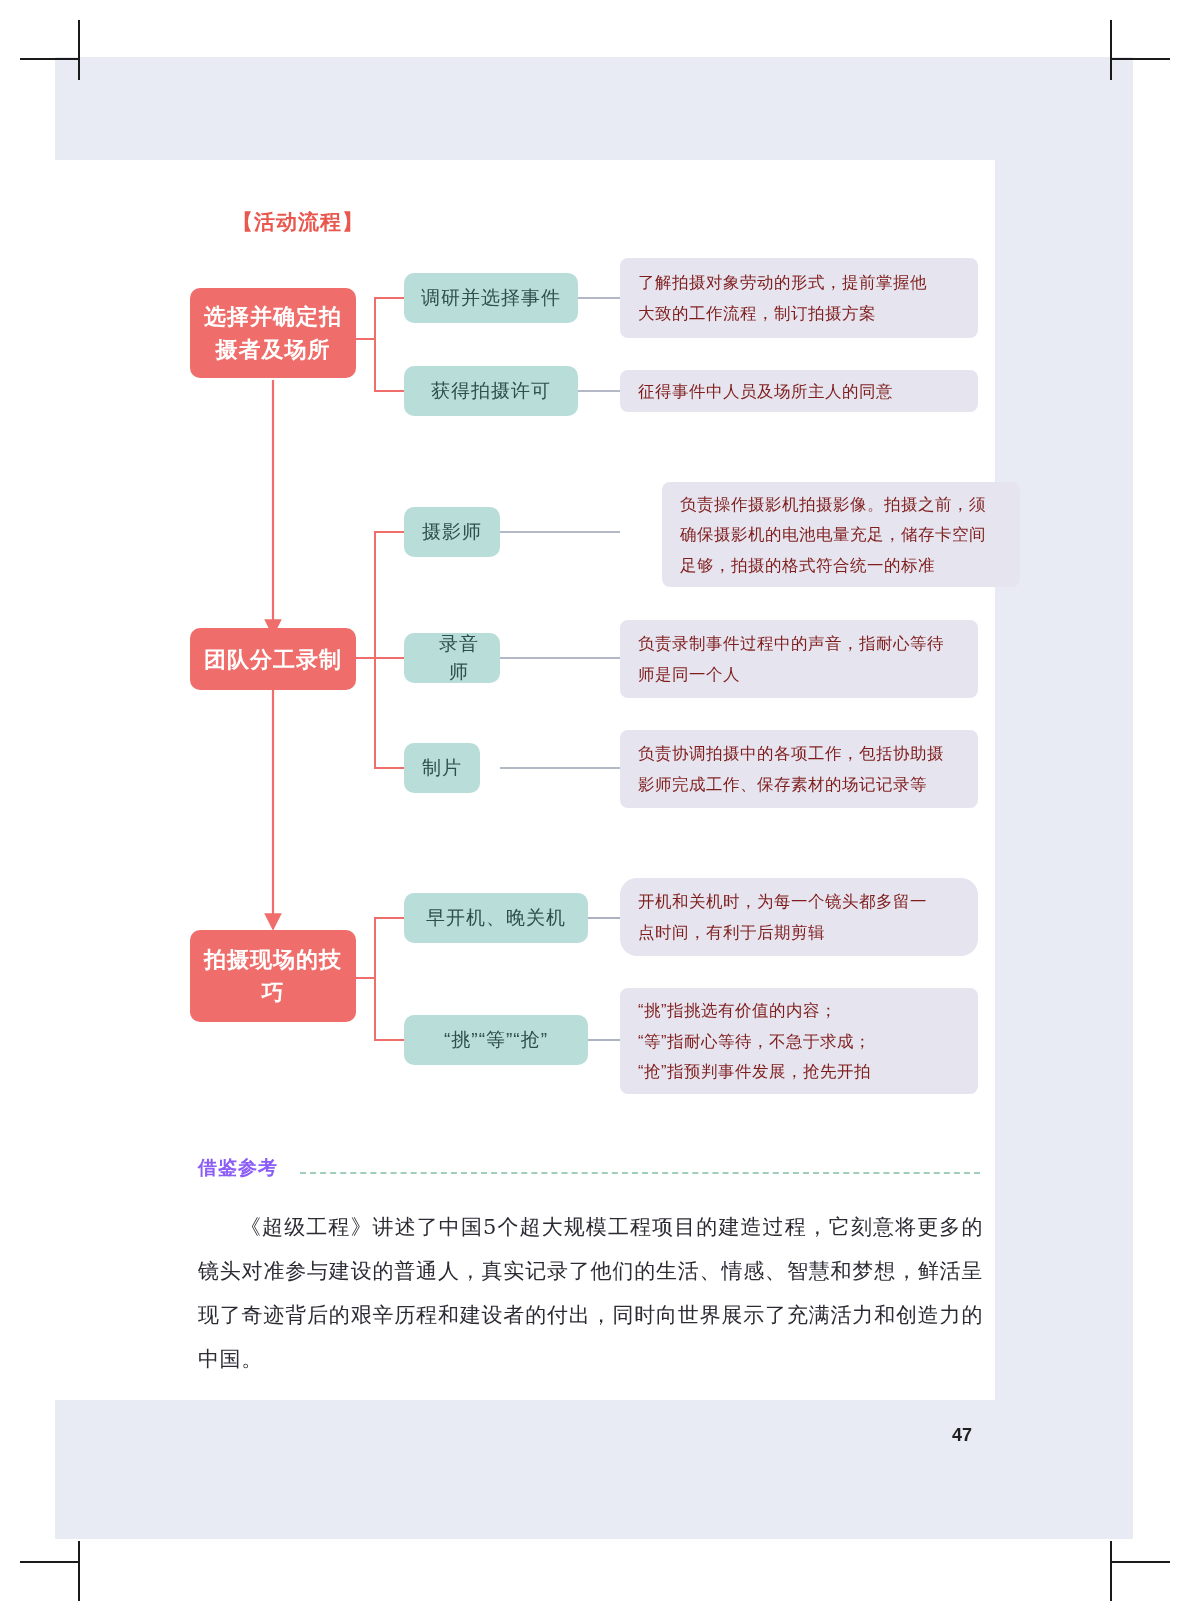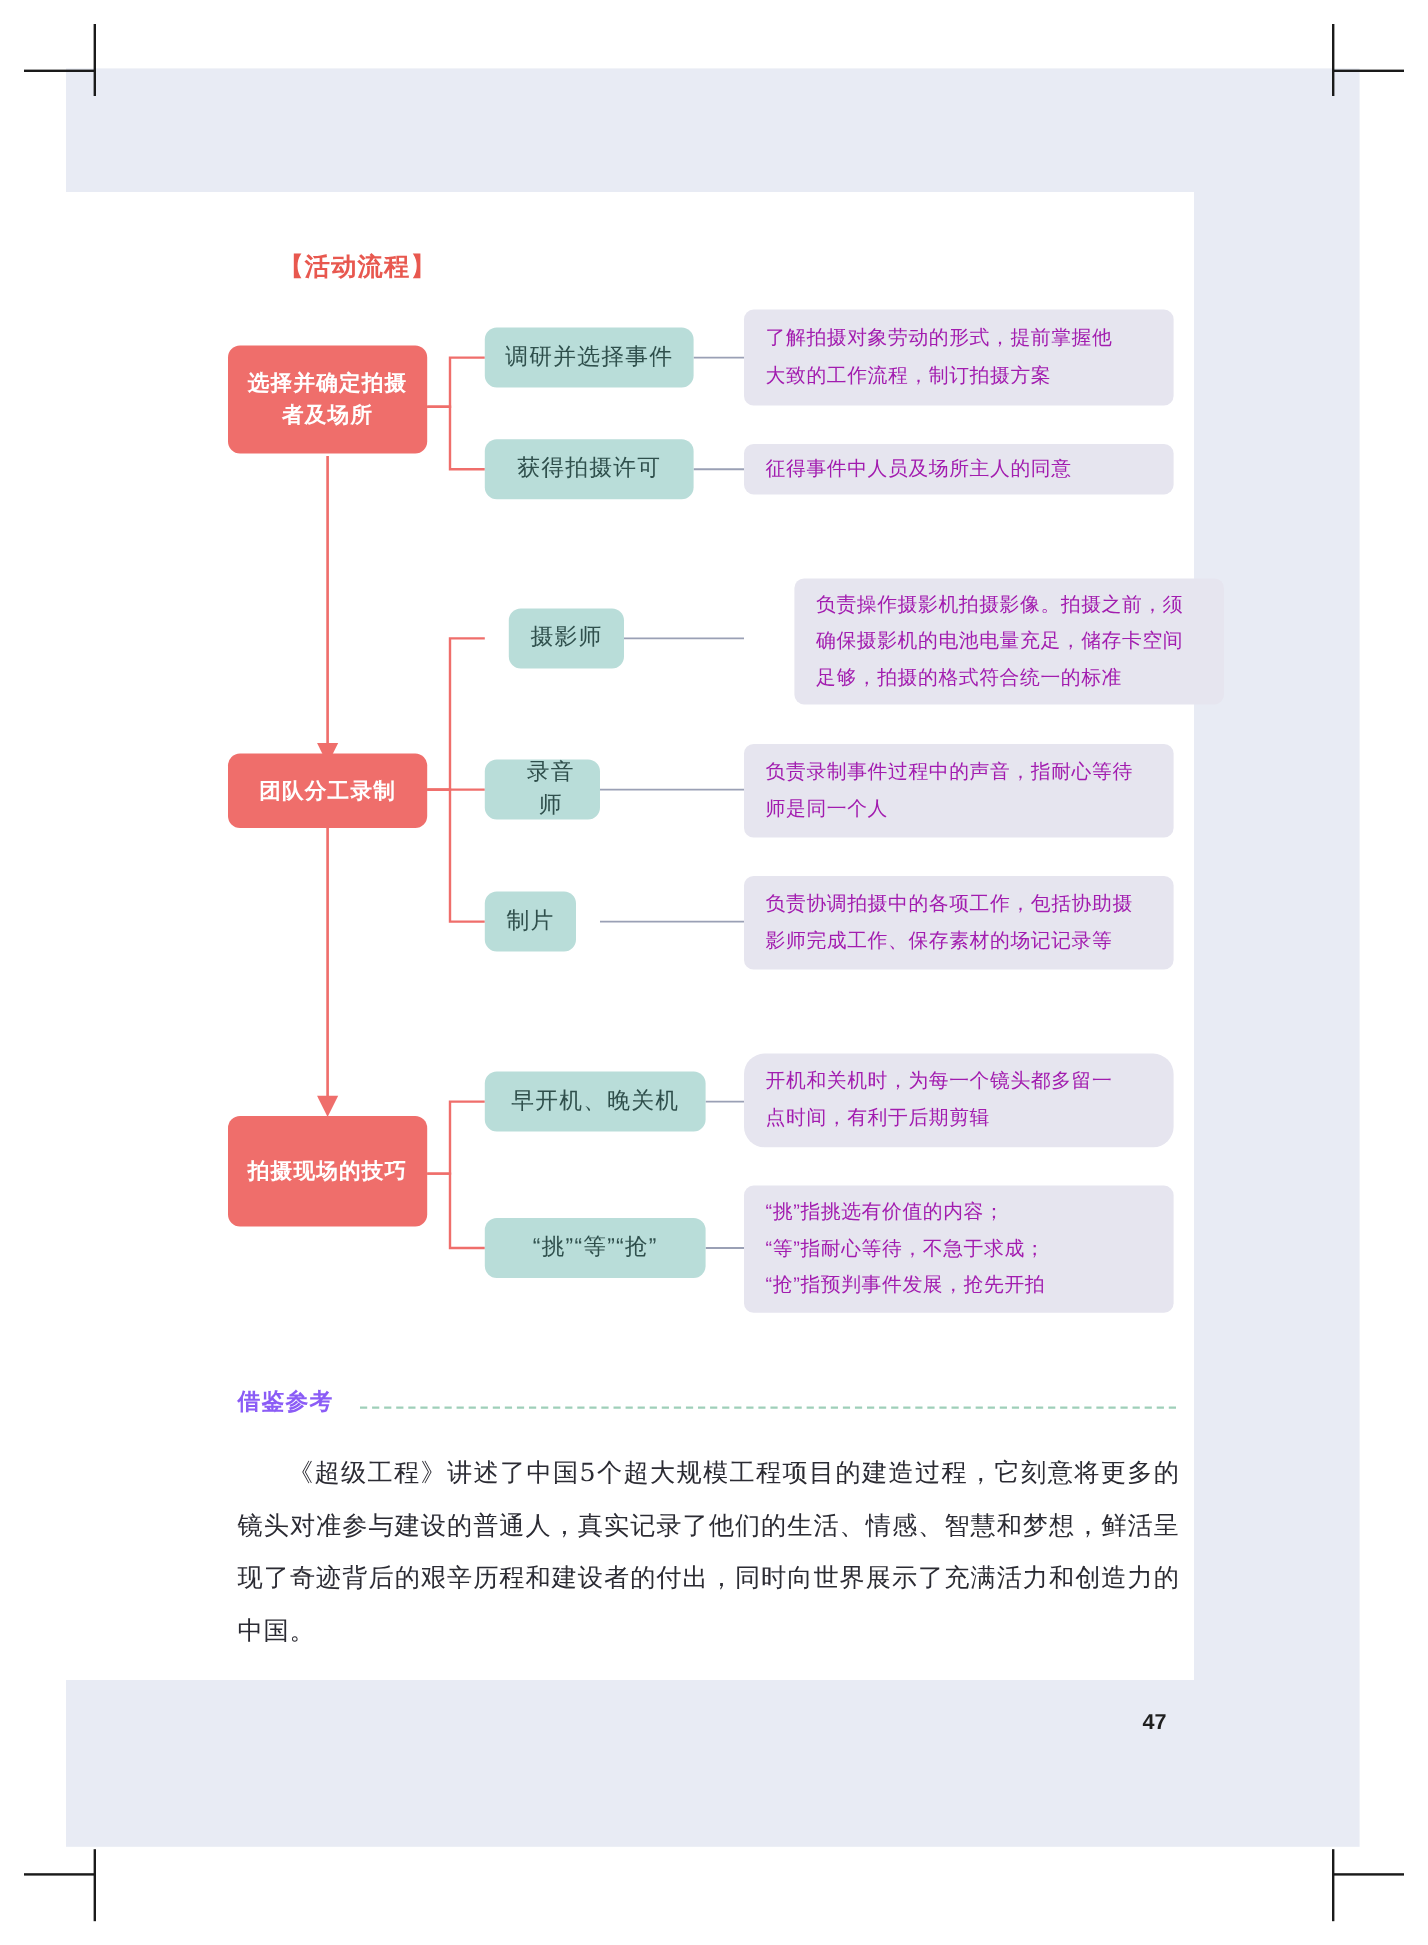--- a/index.html
+++ b/index.html
@@ -72,35 +72,35 @@
     display: flex;
     align-items: center;
     justify-content: center;
     text-align: center;
     border-radius: 10px;
     line-height: 1.5;
   }
   .node-main {
     background: #ef6e6b;
     color: #ffffff;
-    font-size: 18px;
-    font-weight: bold;
-    padding: 10px 14px;
+    font-size: 22px;
+    font-weight: bold;
+    padding: 10px 4px;
     letter-spacing: 1px;
   }
   .node-sub {
     background: #b9ddd9;
     color: #2f4f4c;
     font-size: 19px;
     padding: 8px 12px;
     letter-spacing: 1px;
   }
   .node-desc {
     background: #e6e5ef;
-    color: #a21caf;
+    color: #7f1d1d;
     font-size: 16.5px;
     text-align: left;
     justify-content: flex-start;
     padding: 14px 18px;
     line-height: 1.85;
     letter-spacing: 0.5px;
     border-radius: 8px;
   }
   .node-desc span { display: block; width: 100%; white-space: pre-line; }
 
@@ -213,21 +213,21 @@
 <div class="node node-sub" style="left:404px;top:366px;width:174px;height:50px;">
   <span>获得拍摄许可</span>
 </div>
 <div class="node node-desc" style="left:620px;top:370px;width:358px;height:42px;align-items:center;">
   <span>征得事件中人员及场所主人的同意</span>
 </div>
 
 <div class="node node-main" style="left:190px;top:628px;width:166px;height:62px;">
   <span>团队分工录制</span>
 </div>
-<div class="node node-sub" style="left:404px;top:507px;width:96px;height:50px;margin-left:20px;">
+<div class="node node-sub" style="left:404px;top:507px;width:96px;height:50px;">
   <span>摄影师</span>
 </div>
 <div class="node node-desc" style="left:620px;top:482px;width:358px;height:105px;margin-left:42px;">
   <span>负责操作摄影机拍摄影像。拍摄之前，须
 确保摄影机的电池电量充足，储存卡空间
 足够，拍摄的格式符合统一的标准</span>
 </div>
 <div class="node node-sub" style="left:404px;top:633px;width:96px;height:50px;padding-left:26px;">
   <span>录音师</span>
 </div>

